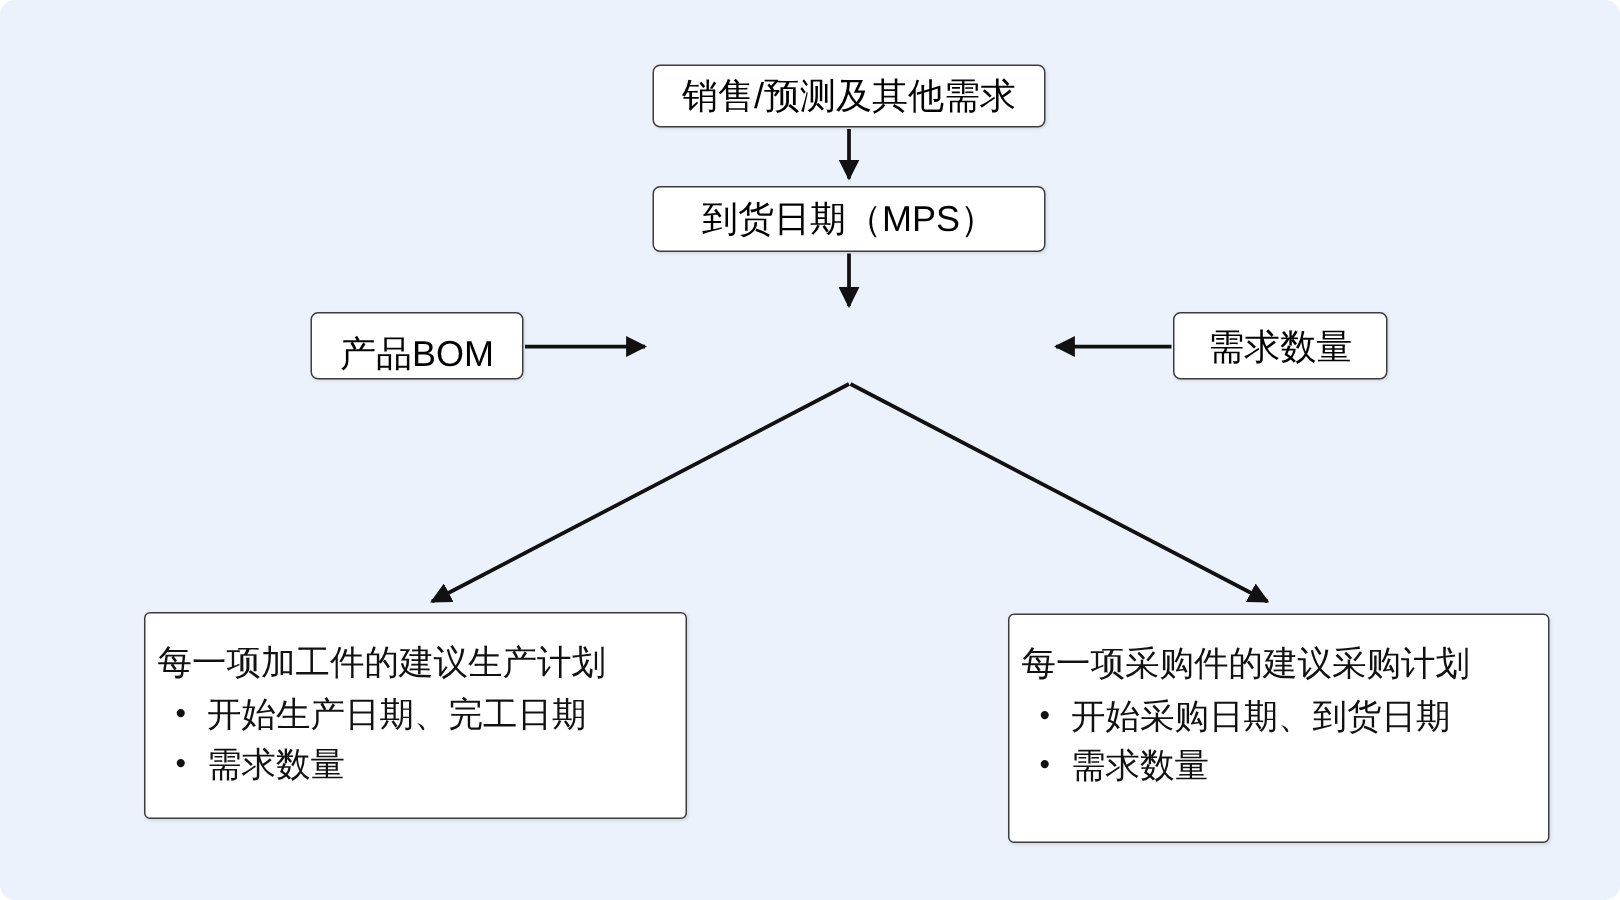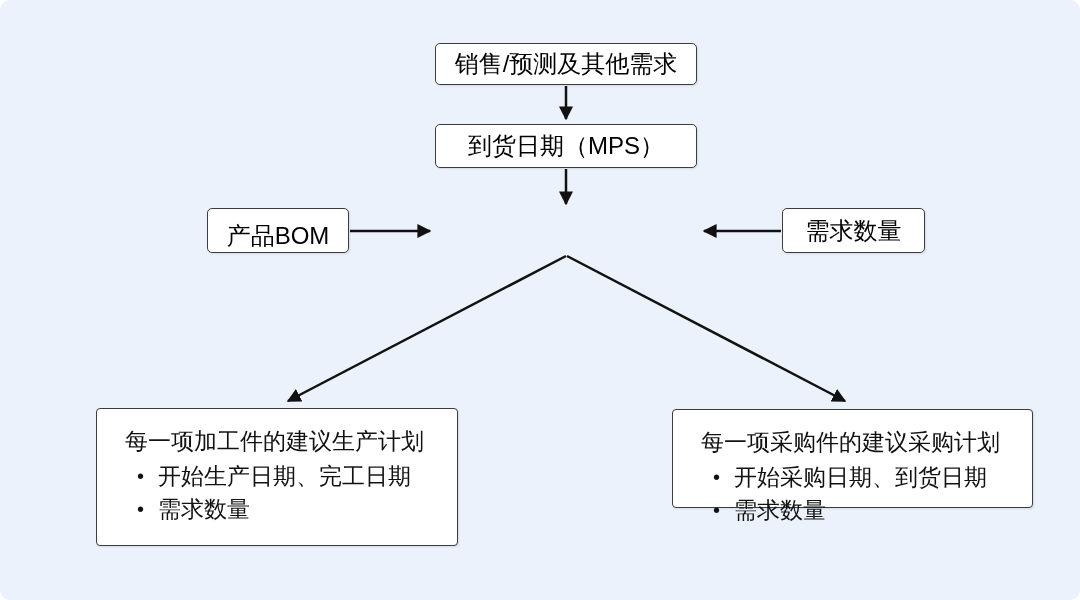--- a/index.html
+++ b/index.html
@@ -43,28 +43,28 @@
   .node-mrp     { left: 435px; top: 209px; width: 264px; height: 45px;
                   background: #14bd92; border: none; color: #ffffff; border-radius: 6px; }
   .node-bom     { left: 207px; top: 208px; width: 142px; height: 45px; align-items: flex-end; }
   .node-inv     { left: 782px; top: 208px; width: 143px; height: 45px; }
   .plan-box {
     position: absolute;
     box-sizing: border-box;
     background: #ffffff;
     border: 1.5px solid #3d3d3d;
     border-radius: 4px;
-    padding: 16px 14px 10px 28px;
+    padding: 16px 14px 10px 8px;
     font-size: 23px;
     line-height: 33px;
     color: #111111;
     box-shadow: 1px 1px 2px rgba(0,0,0,0.10);
   }
   .plan-left  { left: 96px;  top: 408px; width: 362px; height: 138px; }
-  .plan-right { left: 672px; top: 409px; width: 361px; height: 99px; }
+  .plan-right { left: 672px; top: 409px; width: 361px; height: 153px; }
   .plan-title { white-space: nowrap; }
   .plan-bullets { margin: 2px 0 0 0; padding: 0; list-style: none; }
   .plan-bullets li {
     position: relative;
     padding-left: 33px;
     white-space: nowrap;
   }
   .plan-bullets li::before {
     content: "•";
     position: absolute;

